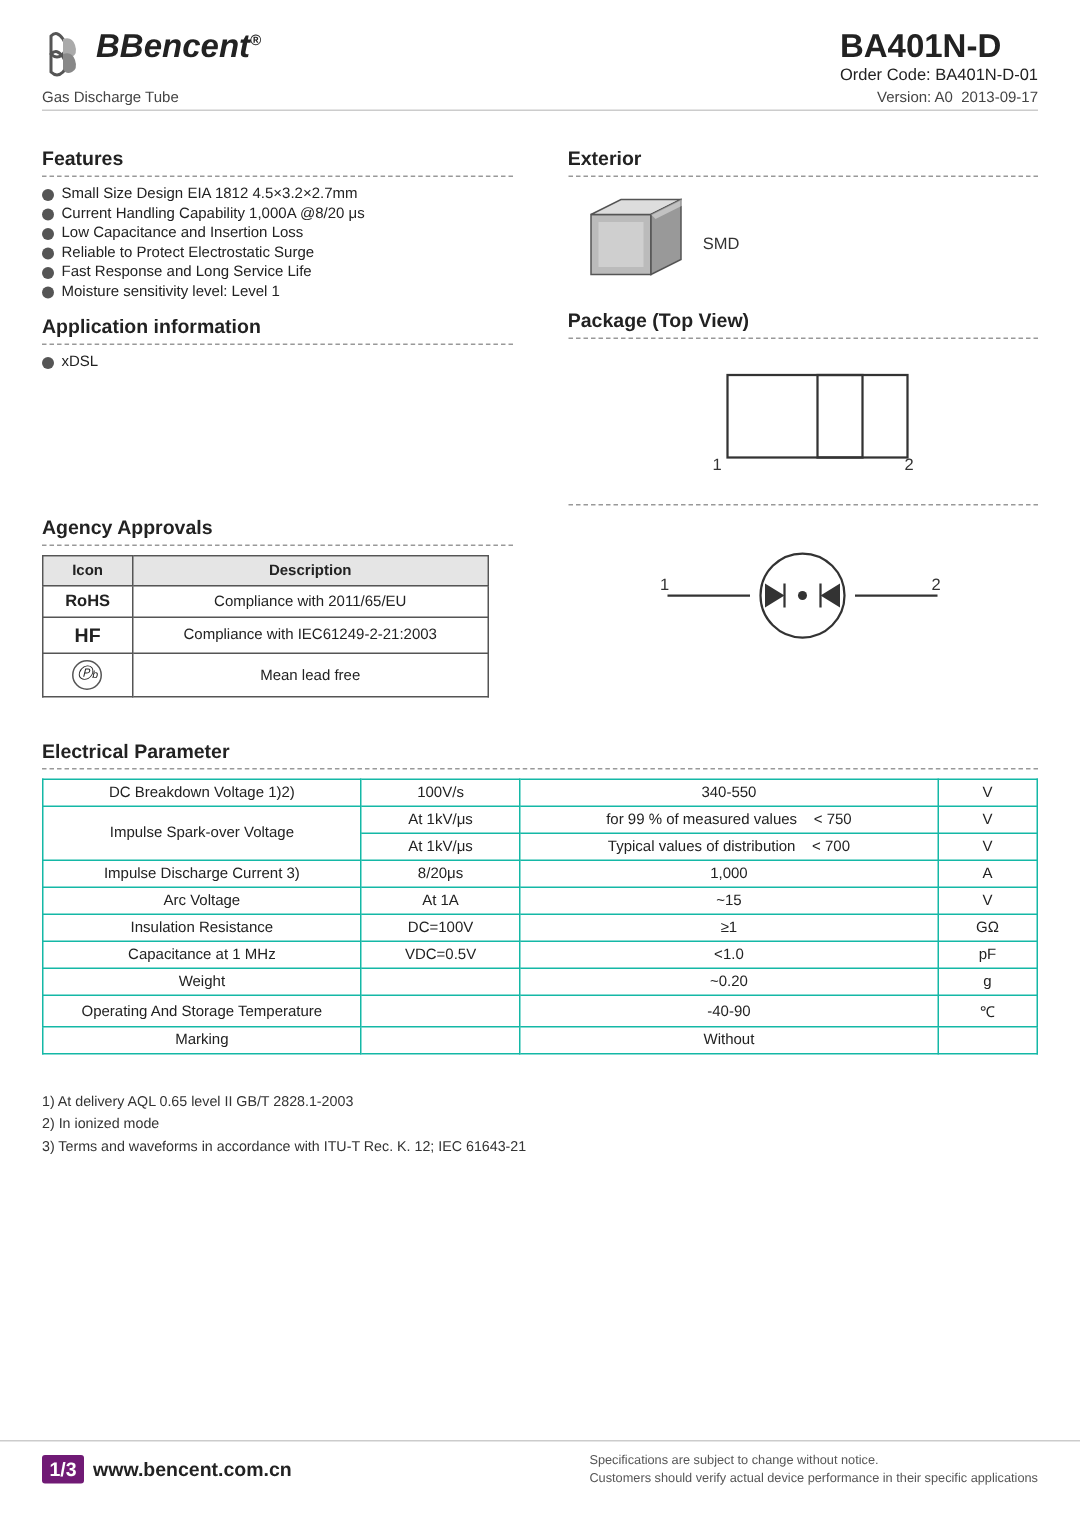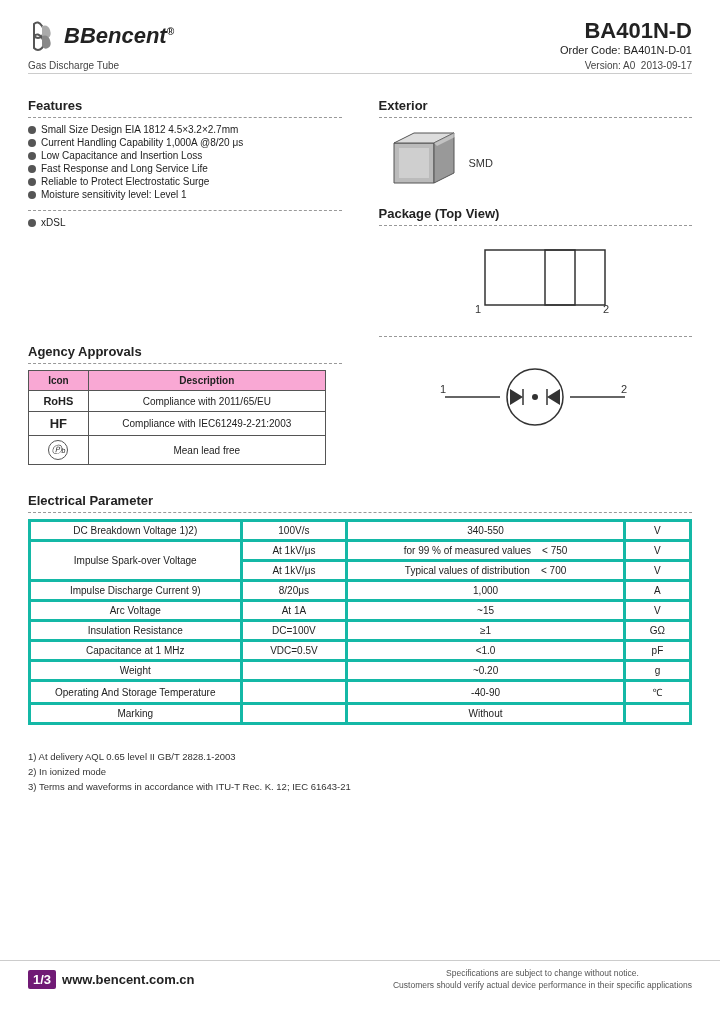--- a/index.html
+++ b/index.html
@@ -20,34 +20,34 @@
     }
     
     .header {
       display: flex;
       justify-content: space-between;
       align-items: flex-start;
       margin-bottom: 4px;
     }
     .logo-area {
       display: flex;
-      align-items: center;
+      align-items: flex-start;
     }
     .logo-text {
       font-size: 22px;
       font-weight: bold;
       font-style: italic;
       color: #222;
     }
     .logo-reg {
       font-size: 10px;
       vertical-align: super;
     }
     .title-area {
-      text-align: right;
+      text-align: left;
     }
     .part-number {
       font-size: 22px;
       font-weight: bold;
       color: #222;
     }
     .order-code {
       font-size: 11px;
       color: #222;
     }
@@ -134,21 +134,21 @@
       margin-top: 6px;
       font-size: 10px;
     }
     .approvals-table th, .approvals-table td {
       border: 1px solid #555;
       padding: 4px 8px;
       text-align: center;
     }
     .approvals-table th {
       font-weight: bold;
-      background: #f9a8d4;
+      background: #e5e5e5;
     }
     .rohs-badge {
       font-weight: bold;
       font-size: 11px;
       color: #222;
     }
     .hf-badge {
       font-weight: bold;
       font-size: 13px;
       color: #222;
@@ -176,21 +176,21 @@
     .elec-section {
       margin-top: 28px;
     }
     .elec-table {
       border-collapse: collapse;
       width: 100%;
       font-size: 10px;
       margin-top: 6px;
     }
     .elec-table th, .elec-table td {
-      border: 3px solid #14b8a6;
+      border: 1px solid #14b8a6;
       padding: 3px 6px;
       text-align: center;
     }
     .elec-table td:first-child {
       text-align: center;
     }
     
     .notes {
       margin-top: 24px;
       font-size: 9.5px;
@@ -223,21 +223,21 @@
       border-radius: 2px;
     }
     .footer-url {
       font-size: 13px;
       font-weight: bold;
       color: #222;
     }
     .footer-disclaimer {
       font-size: 8.5px;
       color: #555;
-      text-align: center;
+      text-align: left;
       line-height: 1.5;
     }
   </style>
 </head>
 <body>
 
 <div class="page">
 
   <div class="header">
     <div class="logo-area">
@@ -279,33 +279,34 @@
         <div class="feature-item">
             <span class="bullet"></span>
             <span>Current Handling Capability 1,000A @8/20 μs</span>
           </div>
         <div class="feature-item">
             <span class="bullet"></span>
             <span>Low Capacitance and Insertion Loss</span>
           </div>
         <div class="feature-item">
             <span class="bullet"></span>
+            <span>Reliable to Protect Electrostatic Surge</span>
+          </div>
+        <div class="feature-item">
+            <span class="bullet"></span>
             <span>Fast Response and Long Service Life</span>
           </div>
         <div class="feature-item">
             <span class="bullet"></span>
-            <span>Reliable to Protect Electrostatic Surge</span>
-          </div>
-        <div class="feature-item">
-            <span class="bullet"></span>
             <span>Moisture sensitivity level: Level 1</span>
           </div>
       </div>
 
       <div class="app-section">
+        <div class="section-title">Application information</div>
         <div class="dashed-border"></div>
         <div class="feature-item">
             <span class="bullet"></span>
             <span>xDSL</span>
           </div>
       </div>
     </div>
 
     <div class="right-col">
       <div class="section-title">Exterior</div>
@@ -417,21 +418,21 @@
           <td>At 1kV/μs</td>
           <td>for 99 % of measured values &nbsp;&nbsp; &lt; 750</td>
           <td>V</td>
         </tr>
         <tr>
           <td>At 1kV/μs</td>
           <td>Typical values of distribution &nbsp;&nbsp; &lt; 700</td>
           <td>V</td>
         </tr>
         <tr>
-          <td>Impulse Discharge Current 9)</td>
+          <td>Impulse Discharge Current 3)</td>
           <td>8/20μs</td>
           <td>1,000</td>
           <td>A</td>
         </tr>
         <tr>
           <td>Arc Voltage</td>
           <td>At 1A</td>
           <td>~15</td>
           <td>V</td>
         </tr>

